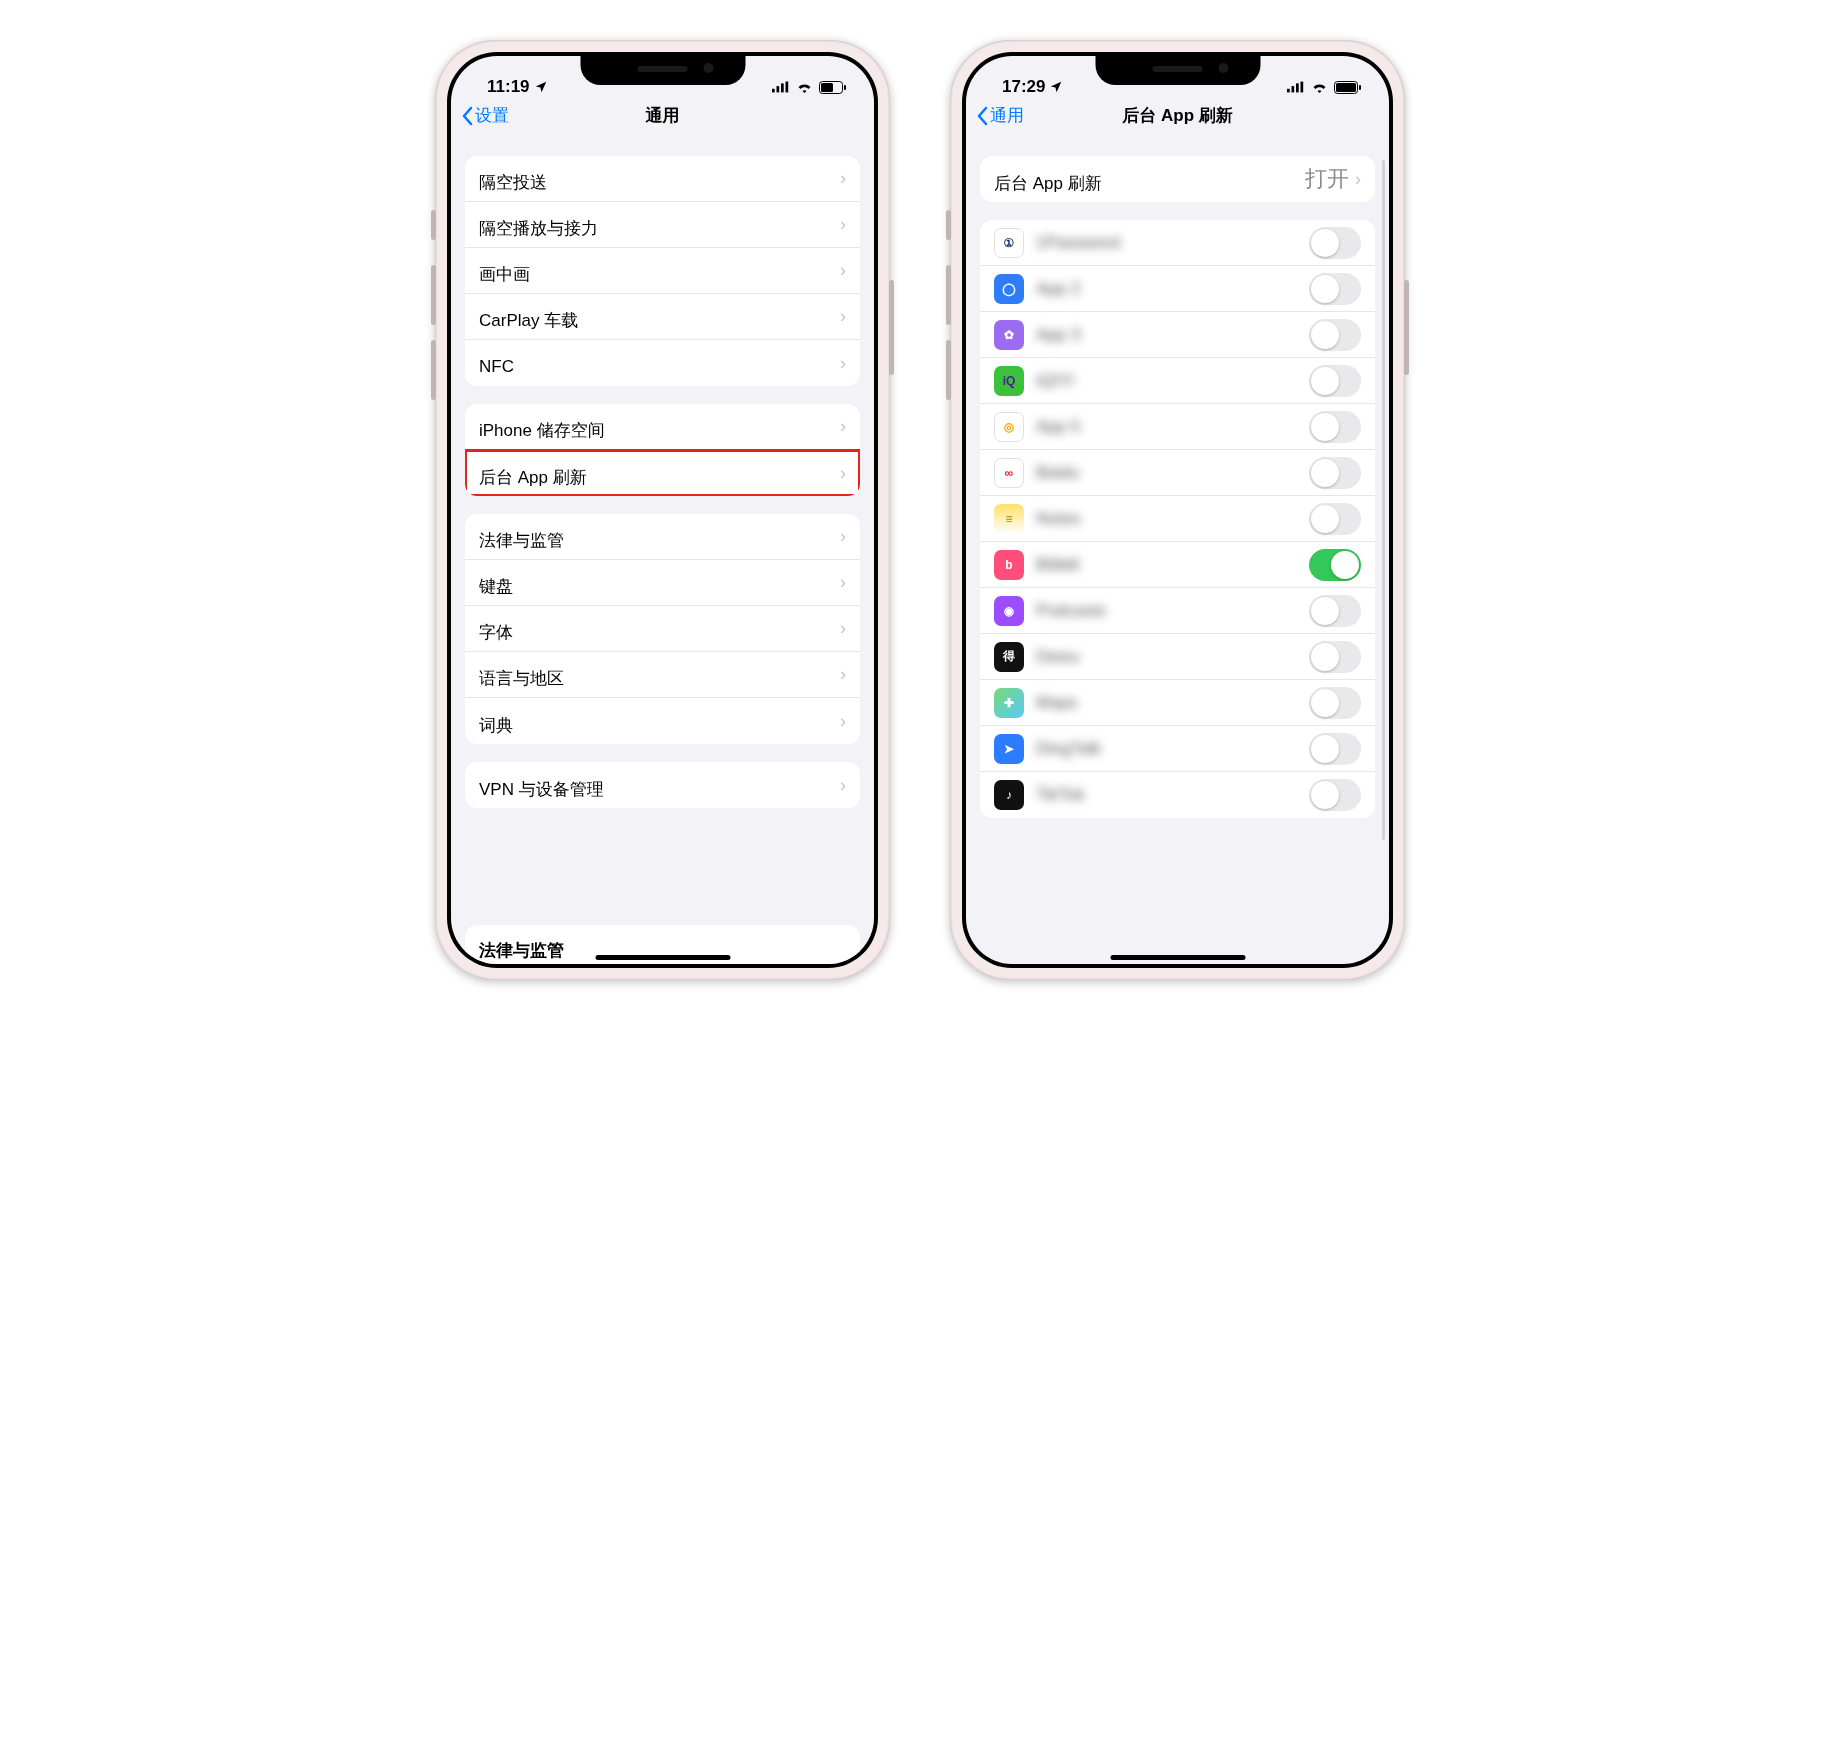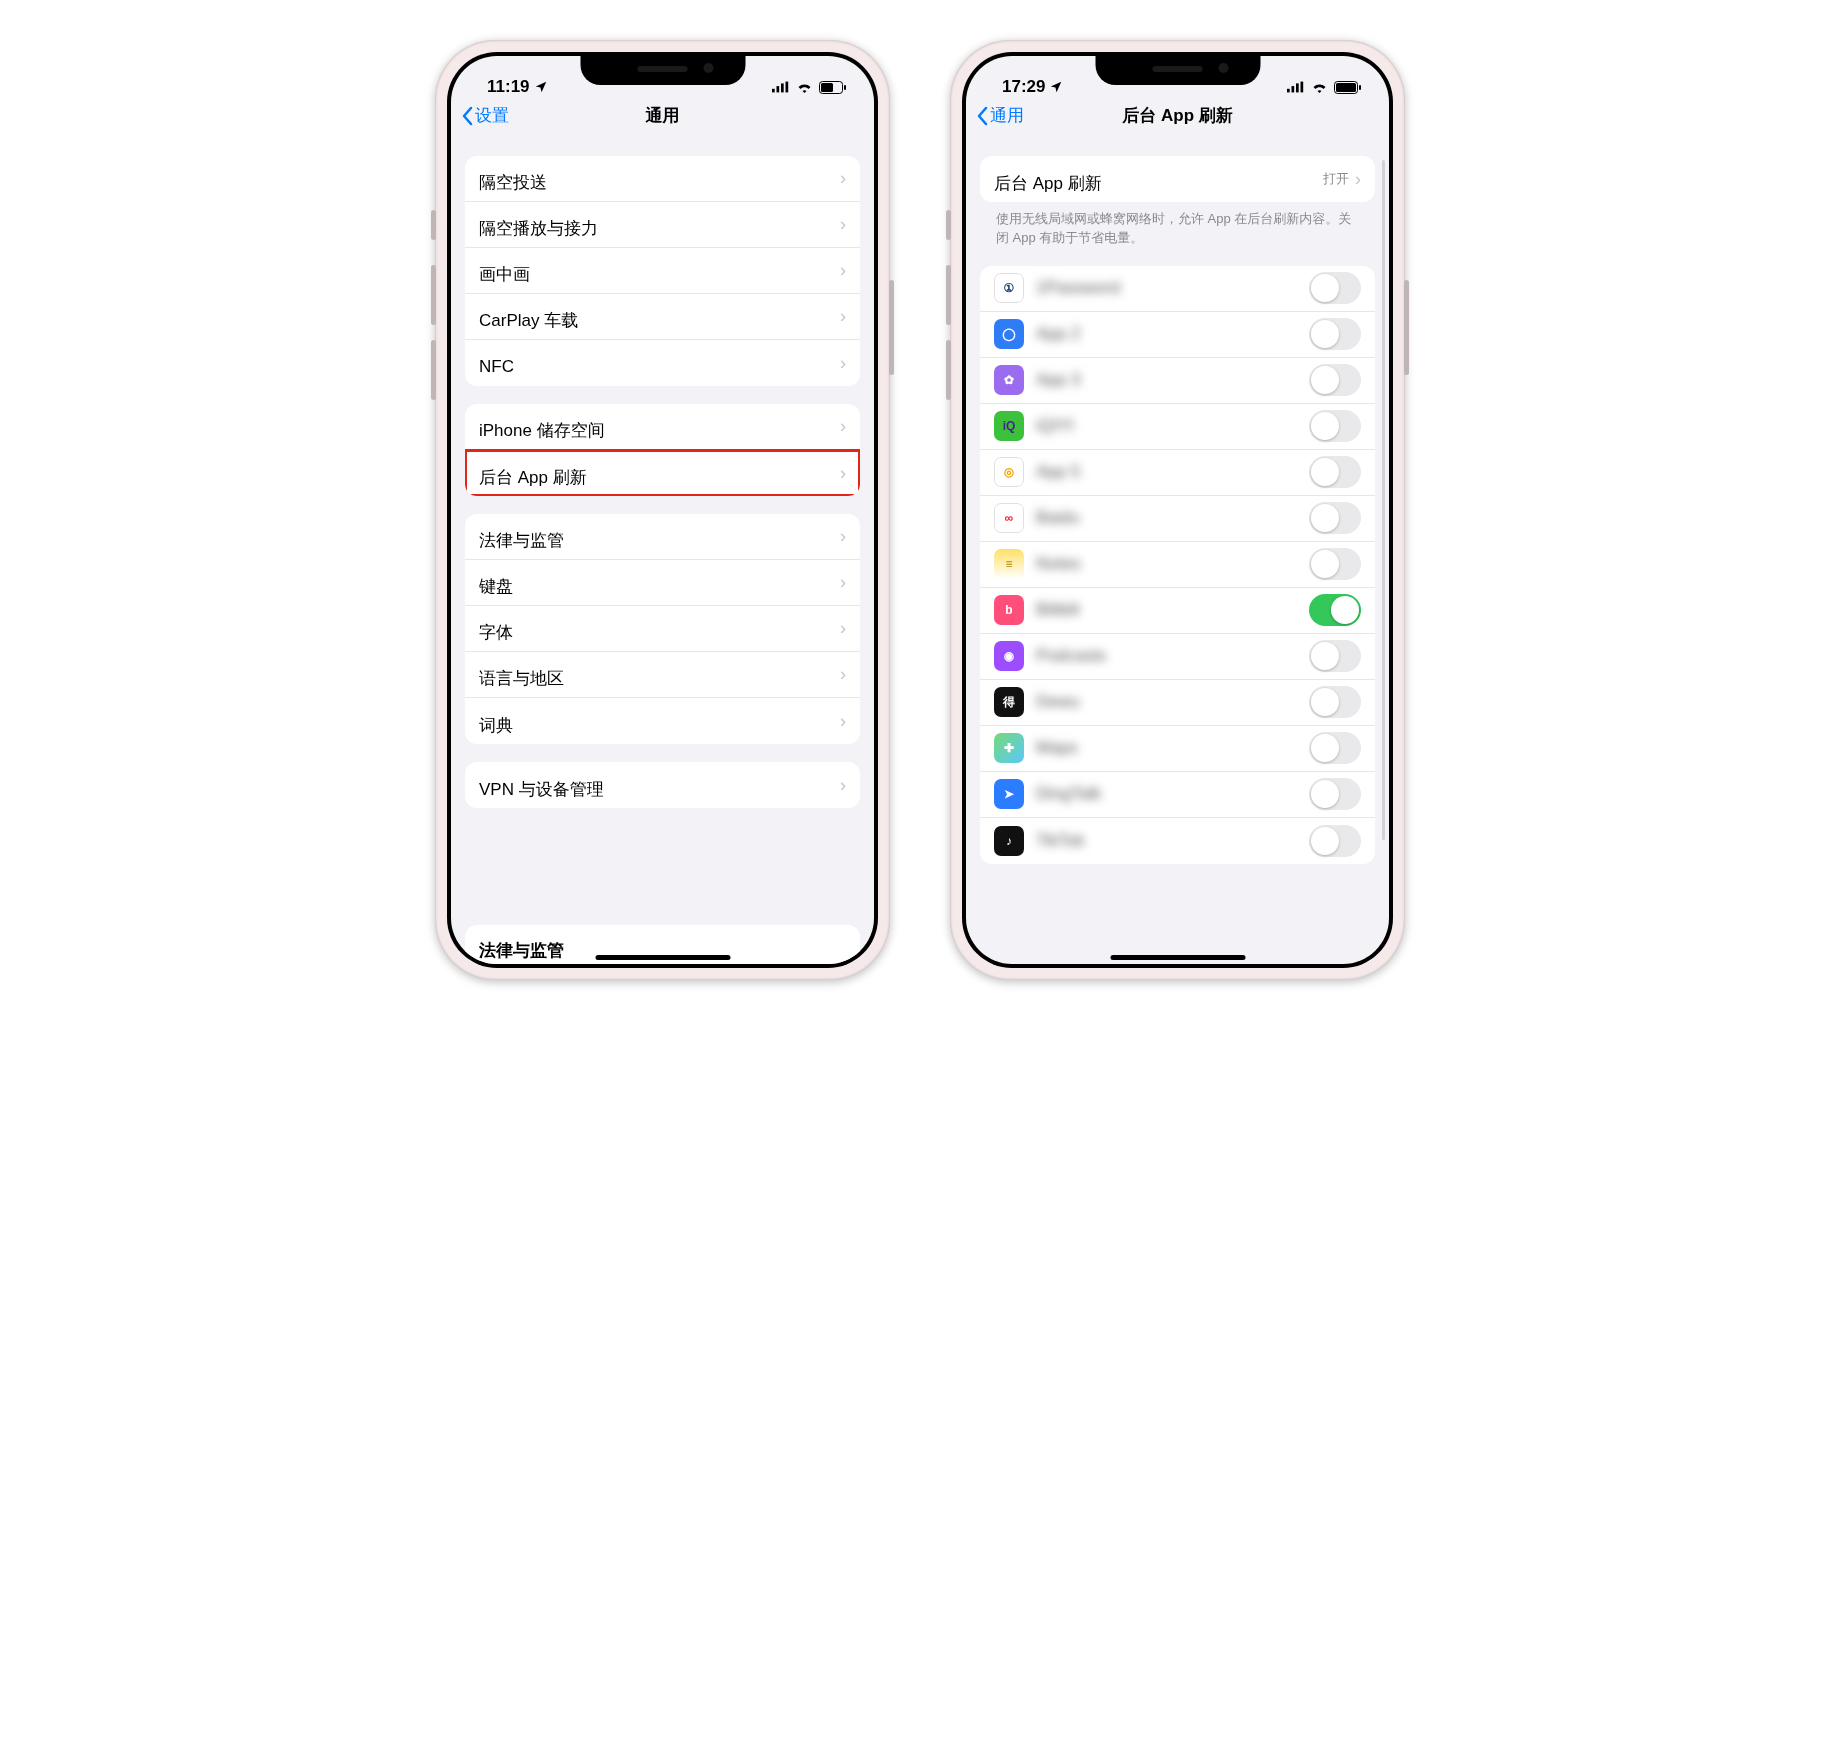--- a/index.html
+++ b/index.html
@@ -110,21 +110,21 @@
     justify-content: space-between;
     min-height: 46px;
     padding: 0 14px;
     border-bottom: 1px solid #e5e5ea;
     font-size: 17px;
     color: #000;
     position:relative;
   }
   .row:last-child { border-bottom: none; }
   .row .label { flex:1;margin-top:8px; }
-  .row .val { color:#8a8a8e; margin-right:6px; font-size:13px;}
+  .row .val { color:#8a8a8e; margin-right:6px; font-size:22px;}
   .chevron { color:#c5c5c8; font-size:18px; }
   .highlight {
     outline: 3px solid #e1251b;
     outline-offset: -2px;
   }
   .footer-text {
     font-size: 13px;
     color: #8a8a8e;
     padding: 8px 16px 0 16px;
     line-height: 1.45;
@@ -334,21 +334,20 @@
       </div>
       <div class="scroll">
         <div class="scroll-hint"></div>
         <div class="group first">
           <div class="row">
             <span class="label">后台 App 刷新</span>
             <span class="val">打开</span>
             <span class="chevron">›</span>
           </div>
         </div>
-        <div class="footer-text">使用无线局域网或蜂窝网络时，允许 App 在后台刷新内容。关闭 App 有助于节省电量。</div>
         <div class="group" id="right-apps">
             <div class="app-row">
               <div class="app-icon" style="background: rgb(255, 255, 255); color: rgb(26, 59, 110); border: 1px solid rgb(224, 224, 224);">①</div>
               <div class="app-name">1Password</div>
               <div class="toggle">
                 <div class="knob"></div>
               </div>
             </div>
             <div class="app-row">
               <div class="app-icon" style="background: rgb(47, 125, 246); color: rgb(255, 255, 255);">◯</div>

